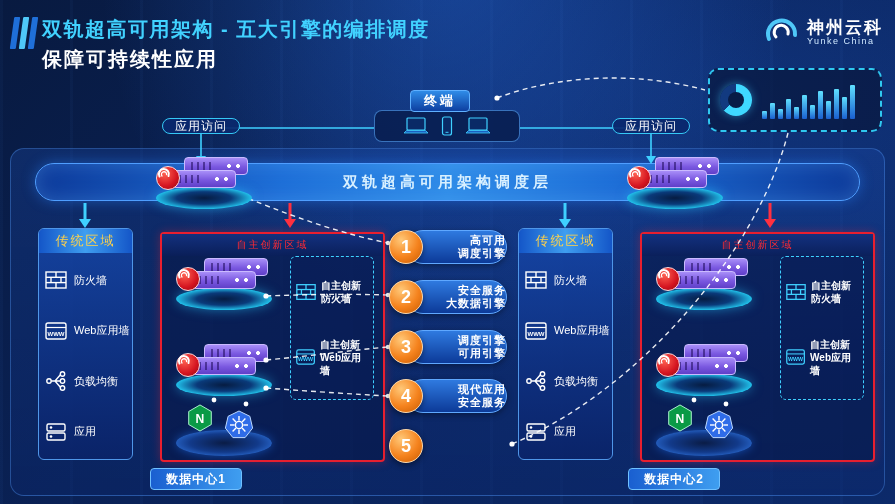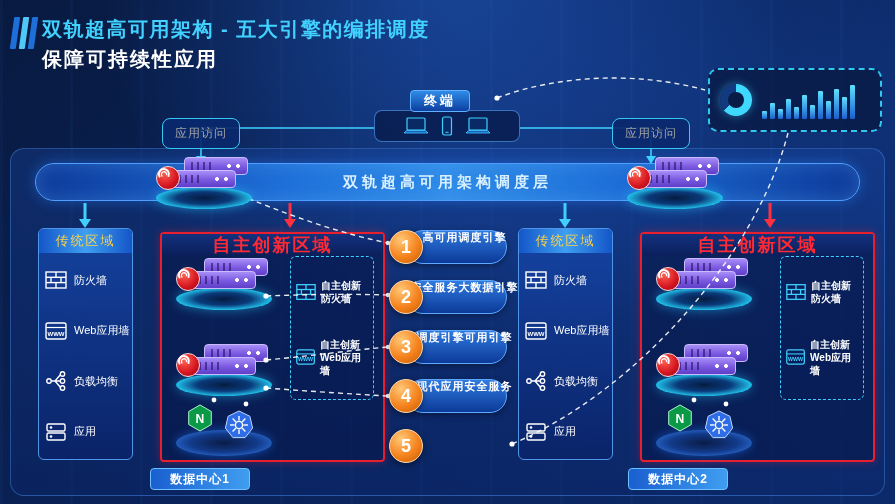--- a/index.html
+++ b/index.html
@@ -29,21 +29,21 @@
   .main-panel{left:10px;top:148px;width:875px;height:348px;border-radius:14px;z-index:1;
     background:linear-gradient(180deg,rgba(30,80,180,.30),rgba(12,40,110,.42));
     border:1px solid rgba(90,160,255,.35)}
   
   .pill{background:linear-gradient(180deg,#2f8ce8,#0d3fa0);border:1px solid #5fb0ff;border-radius:4px;
     color:#fff;display:flex;align-items:center;justify-content:center;font-weight:bold}
   .terminal-badge{left:410px;top:90px;width:60px;height:22px;font-size:13px;letter-spacing:3px;z-index:10}
   .device-panel{left:374px;top:110px;width:146px;height:32px;border-radius:8px;z-index:9;
     background:rgba(8,30,80,.88);border:1px solid rgba(90,170,255,.6);
     display:flex;align-items:center;justify-content:center;gap:10px}
-  .access{height:31px;width:78px;font-size:12px;color:#a3a3a3;background:rgba(10,40,110,.92);
+  .access{height:16px;width:78px;font-size:12px;color:#ffffff;background:rgba(10,40,110,.92);
     border:1px solid #35c8f5;border-radius:8px;display:flex;align-items:center;justify-content:center;
     z-index:9;letter-spacing:1px}
   
   .sched-bar{left:35px;top:163px;width:825px;height:38px;border-radius:19px;z-index:4;
     background:linear-gradient(90deg,#0d3a9a 0%,#1e6fd8 30%,#2f8ce8 50%,#1e6fd8 70%,#0d3a9a 100%);
     border:1px solid #4f9eff;display:flex;align-items:center;justify-content:center;
     box-shadow:0 0 14px rgba(40,130,255,.45), inset 0 0 18px rgba(120,200,255,.25)}
   .sched-bar span{font-size:15px;font-weight:bold;color:#d8f0ff;letter-spacing:4px}
   
   .cluster{position:absolute;width:96px;height:52px;z-index:7}
@@ -73,39 +73,39 @@
   .trad-rows{display:flex;flex-direction:column;justify-content:space-around;height:206px;padding:2px 5px}
   .trow{display:flex;align-items:center;gap:6px}
   .trow .tl{font-size:11px;color:#fff;white-space:nowrap}
   .ticon{flex:0 0 auto}
   
   .inno-zone{position:absolute;width:225px;height:230px;border:2px solid #e81f2f;border-radius:4px;z-index:2;
     background:rgba(8,22,70,.55);box-shadow:0 0 10px rgba(232,31,47,.35)}
   .inno-header{position:absolute;top:0;left:0;right:0;height:22px;
     background:linear-gradient(180deg,rgba(20,50,130,.92),rgba(10,30,90,.65));
     display:flex;align-items:center;justify-content:center;
-    font-size:18px;font-weight:bold;color:#ff2a33;letter-spacing:2px}
+    font-size:10px;font-weight:normal;color:#ff2a33;letter-spacing:2px}
   .dashed-box{position:absolute;border:1.5px dashed #3fd0ff;border-radius:6px;
     display:flex;flex-direction:column;justify-content:space-around;padding:6px 4px;
     background:rgba(10,30,90,.35)}
   .drow{display:flex;align-items:center;gap:4px}
   .dtext{display:flex;flex-direction:column;font-size:10px;color:#fff;line-height:1.3;font-weight:bold}
   .pf-disk{position:absolute;width:96px;height:26px;border-radius:50%;
     background:radial-gradient(ellipse at 50% 50%,#0a1c46 0%,#123a8a 50%,#2a6ad0 80%,#0a2a66 100%);
     box-shadow:0 0 10px rgba(30,120,255,.5)}
   .inno-ico{position:absolute}
   
-  .dc-label{position:absolute;width:100px;height:22px;font-size:12px;letter-spacing:1px;z-index:9;
+  .dc-label{position:absolute;width:92px;height:22px;font-size:12px;letter-spacing:1px;z-index:9;
     background:linear-gradient(90deg,#1a5fd0,#3f9ef0);border:1px solid #6fc0ff;border-radius:4px;
     color:#fff;font-weight:bold;display:flex;align-items:center;justify-content:center}
   
   .engine{position:absolute;left:389px;width:118px;height:38px;z-index:8}
   .epill{position:absolute;left:17px;right:0;top:2px;bottom:2px;border-radius:17px;
     background:linear-gradient(180deg,#2f7ae0,#0c3a98);border:1px solid #5fa8ff;
-    display:flex;flex-direction:row;align-items:flex-start;justify-content:center;
+    display:flex;flex-direction:column;align-items:flex-end;justify-content:center;
     padding-left:16px;line-height:1.2;box-shadow:0 2px 6px rgba(0,0,0,.35)}
   .eline{font-size:11px;font-weight:bold;color:#fff;letter-spacing:1px;white-space:nowrap}
   .eline:empty{display:none}
   .enum{position:absolute;left:0;top:2px;width:34px;height:34px;border-radius:50%;z-index:2;
     background:radial-gradient(circle at 35% 28%,#ffc878,#f5831e 55%,#c85a00);
     border:1px solid #ffd9a8;display:flex;align-items:center;justify-content:center;
     font-size:18px;font-weight:bold;color:#fff;box-shadow:0 2px 6px rgba(0,0,0,.45)}
   
   .monitor{left:708px;top:68px;width:174px;height:64px;border:2px dashed #2fc8f0;border-radius:10px;z-index:9;
     background:rgba(6,18,50,.60);display:flex;align-items:center;gap:10px;padding:0 10px}
@@ -126,20 +126,30 @@
 
 <div id="stage">
 
   <div class="title-bars abs">
       <span></span>
       <span></span>
       <span></span>
     </div>
   <div class="t1 abs">双轨超高可用架构 - 五大引擎的编排调度</div>
   <div class="t2 abs">保障可持续性应用</div>
+  <div class="brand abs">
+    <svg width="38" height="38" viewBox="0 0 38 38">
+      <path d="M7 25 A 13.5 13.5 0 1 1 33 21" fill="none" stroke="#4fc8f8" stroke-width="4" stroke-linecap="round"></path>
+      <path d="M14 23 A 7 7 0 1 1 26 20" fill="none" stroke="#ffffff" stroke-width="3" stroke-linecap="round"></path>
+    </svg>
+    <div class="brand-text">
+      <div class="bt1">神州云科</div>
+      <div class="bt2">Yunke China</div>
+    </div>
+  </div>
 
   <div class="main-panel abs"></div>
 
   <div class="terminal-badge abs pill">终端</div>
   <div class="device-panel abs">
     <svg width="30" height="20" viewBox="0 0 30 20">
       <rect x="6" y="2" width="18" height="12" rx="1" fill="#0a2a66" stroke="#3fd0ff" stroke-width="1.2"></rect>
       <path d="M3 17 L27 17 L24.5 14.5 L5.5 14.5 Z" fill="#1a60c0" stroke="#3fd0ff" stroke-width="0.8"></path>
     </svg>
     <svg width="12" height="20" viewBox="0 0 12 20">

